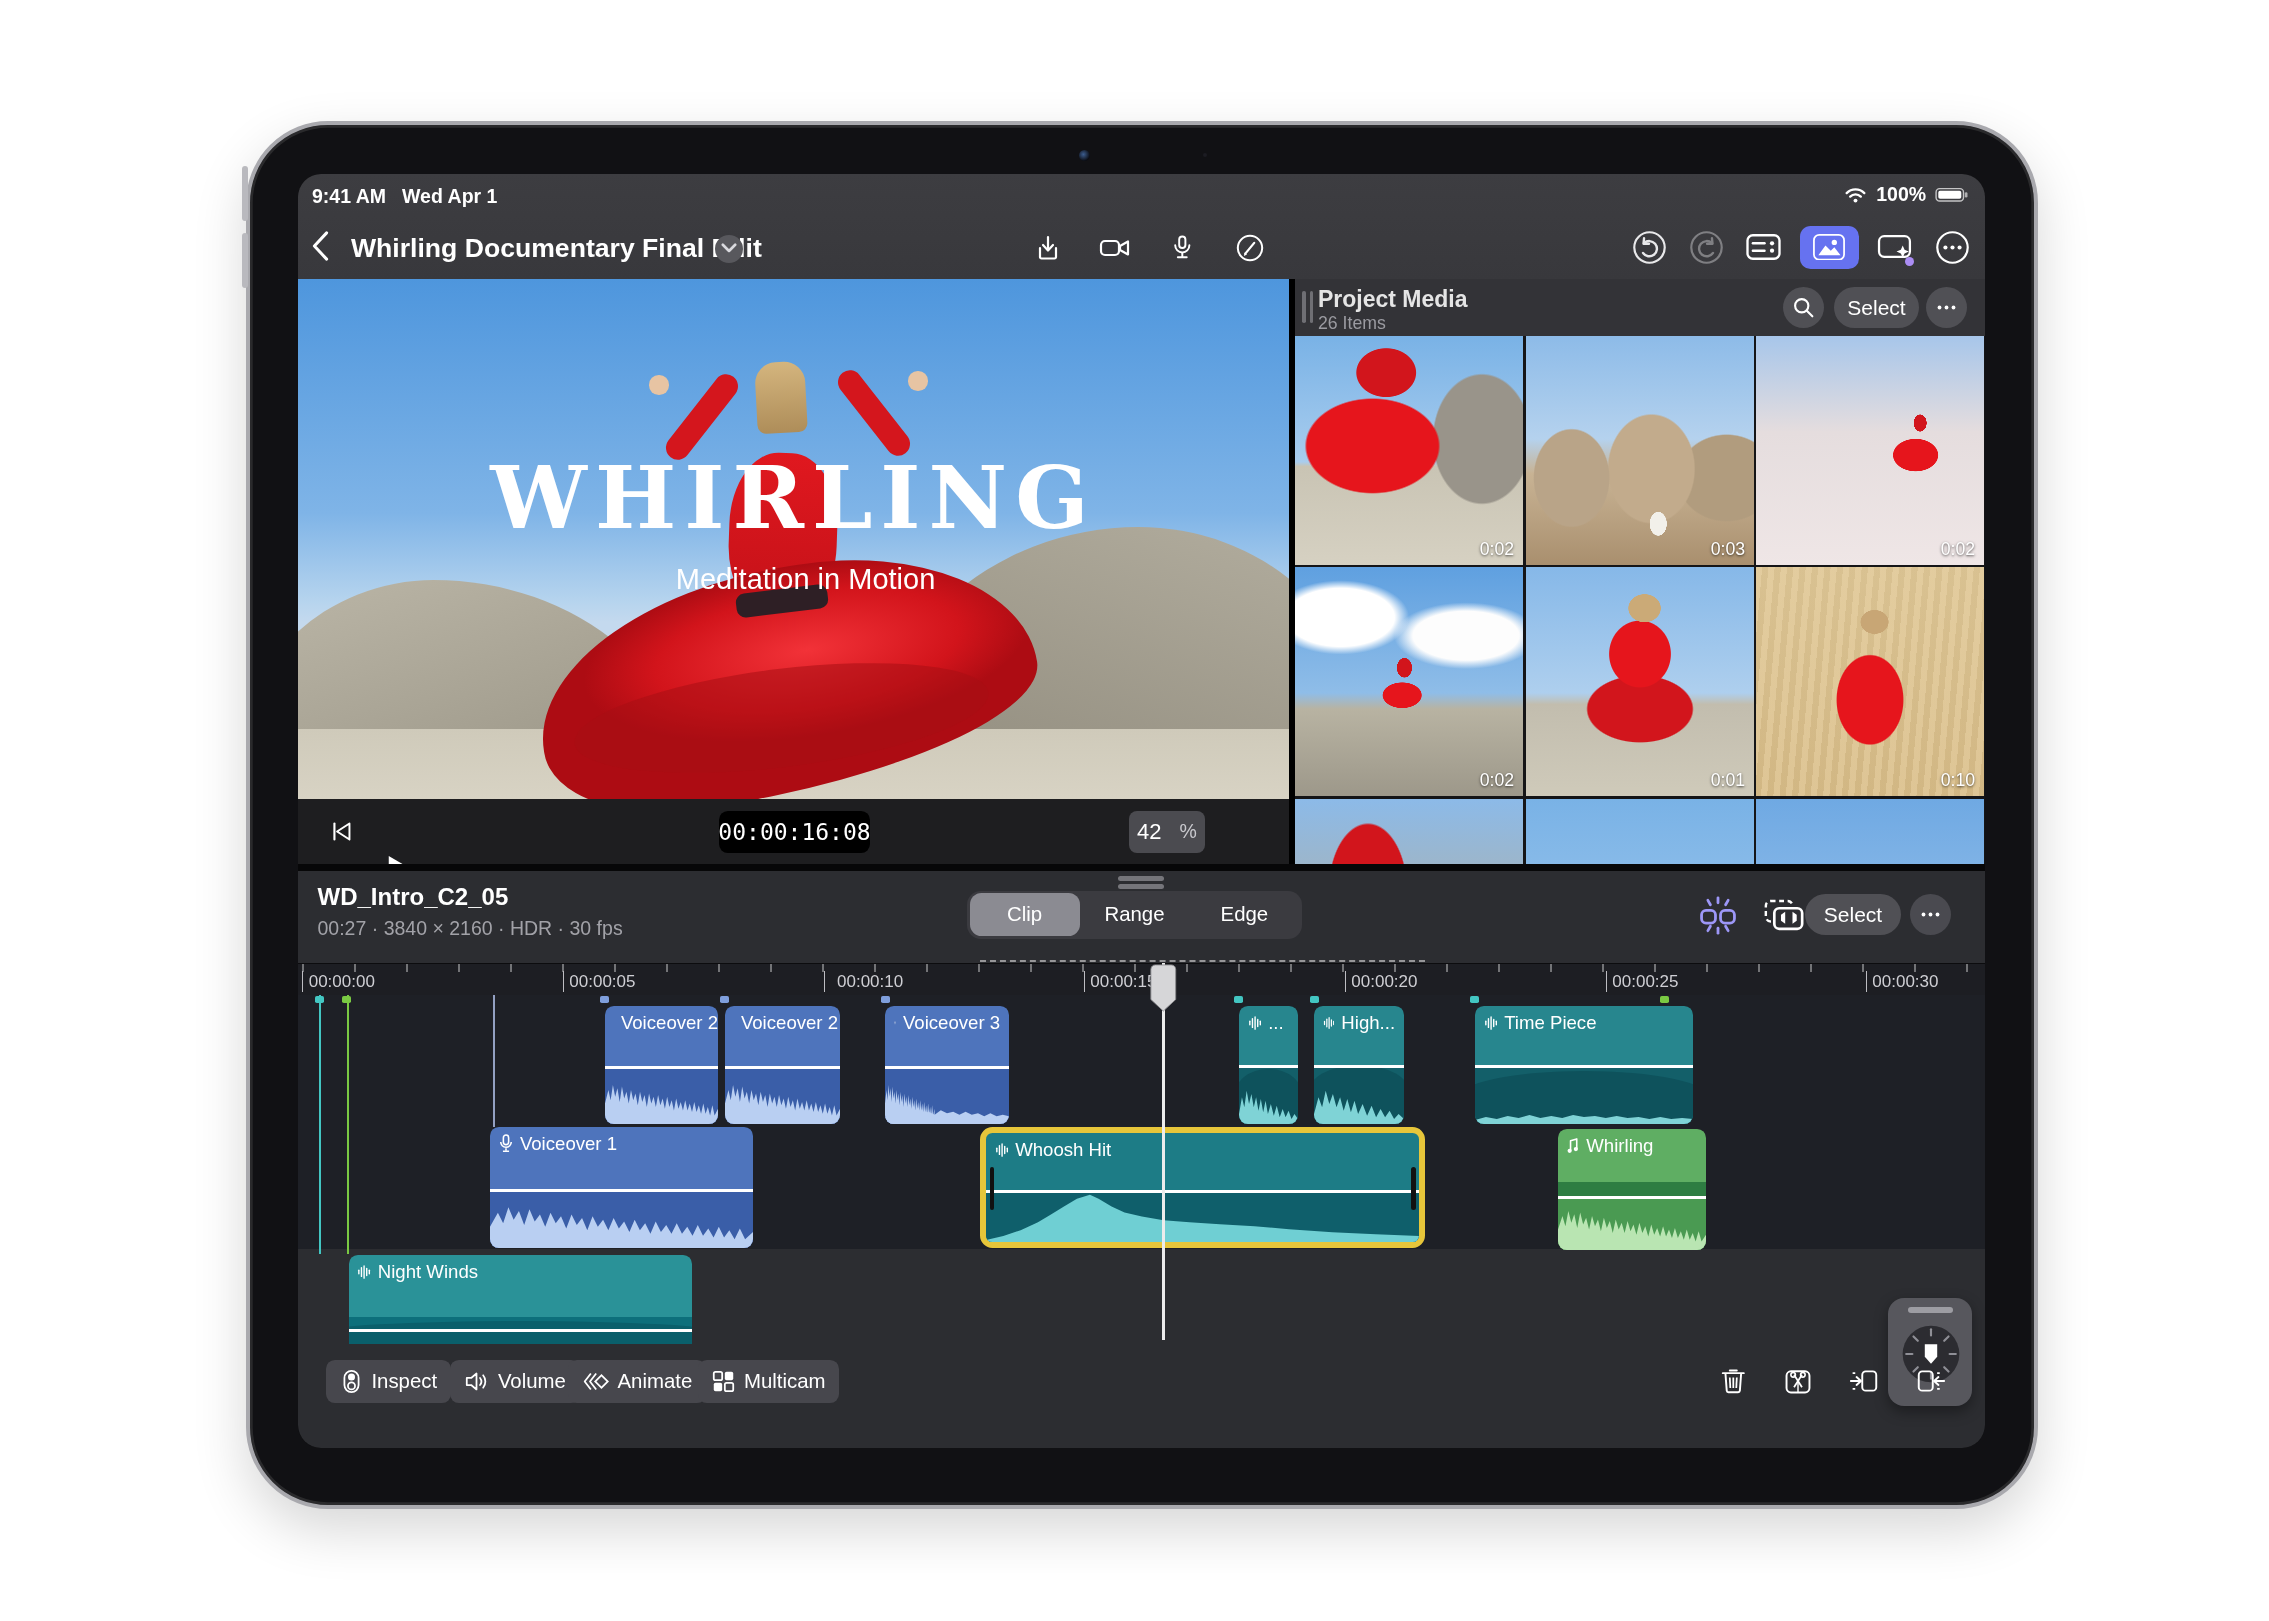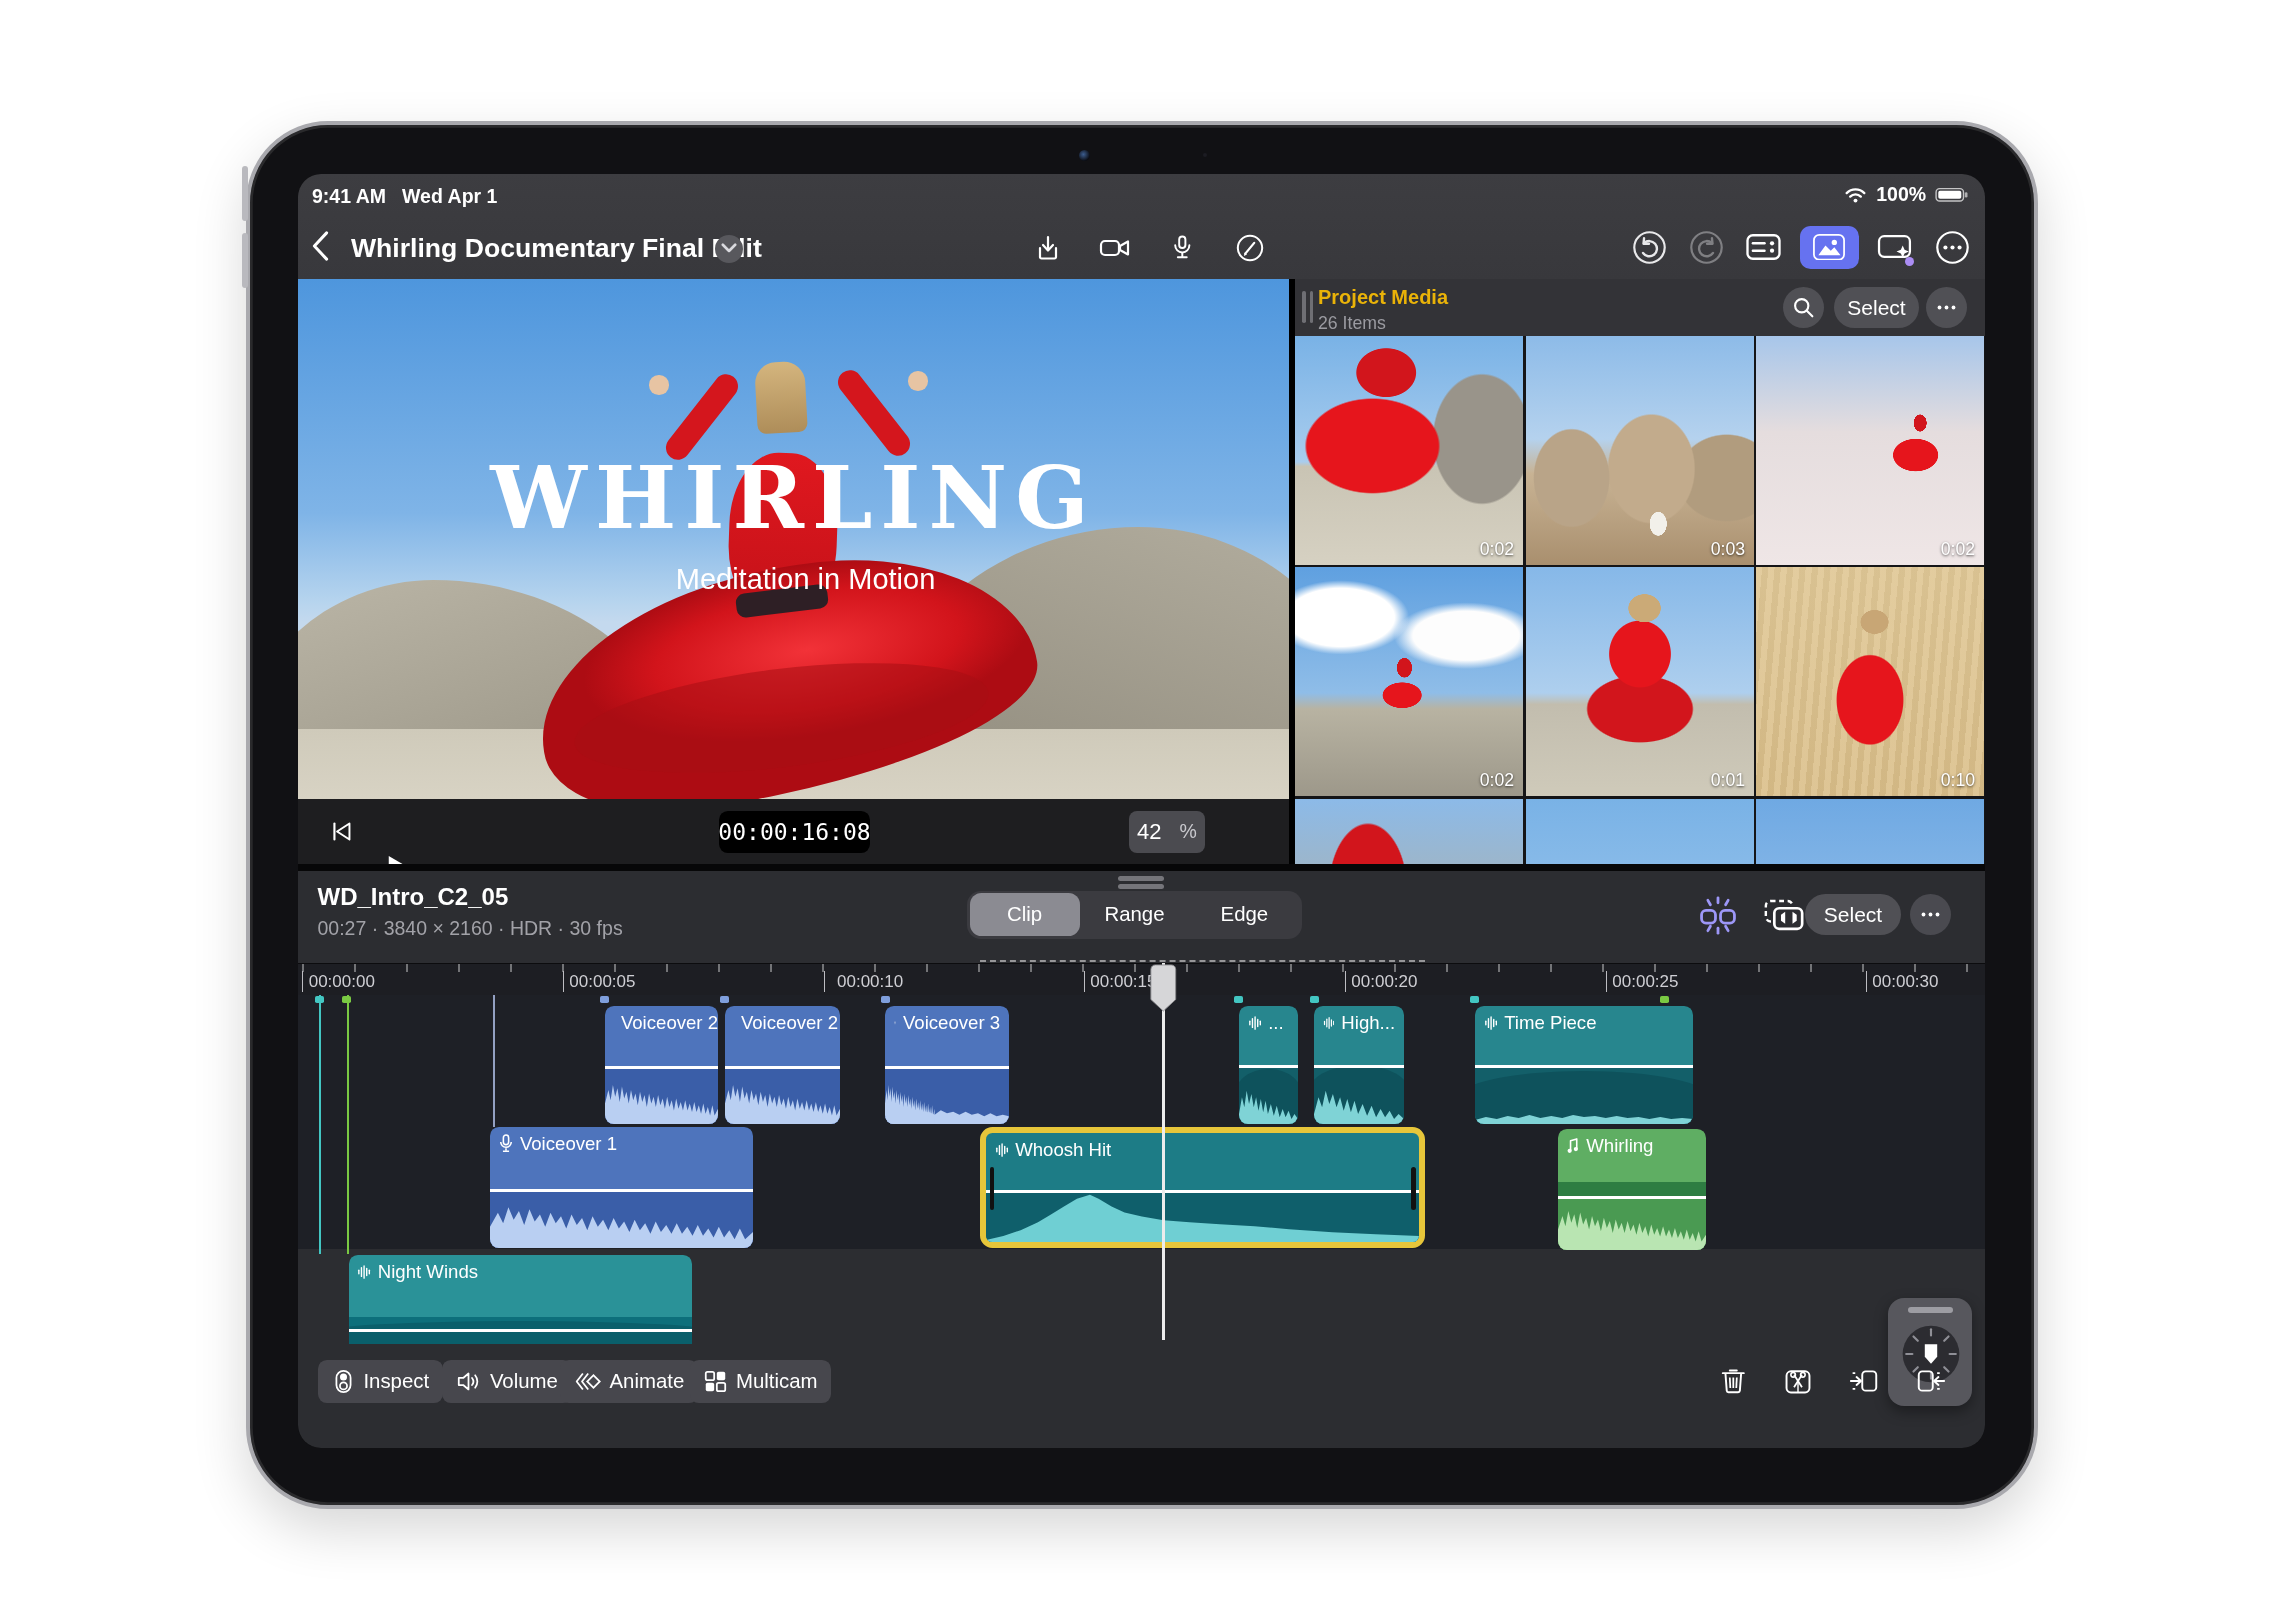--- a/index.html
+++ b/index.html
@@ -42,21 +42,21 @@
   .timecode{position:absolute;left:421px;top:11.5px;width:151px;height:42px;background:#000;border-radius:8.9px;
             color:#fff;font-family:"DejaVu Sans Mono",monospace;font-size:23px;display:flex;align-items:center;justify-content:center;}
   .zoombox{position:absolute;left:831px;top:11.5px;width:76px;height:42px;background:#4b4b50;border-radius:8px;
            color:#fff;font-size:22px;display:flex;align-items:center;justify-content:center;gap:18px;}
   .zoombox .pct{color:#c9c9ce;font-size:19.5px;}
   
   .mediapanel{position:absolute;left:997px;top:105px;width:690px;height:585px;background:#151517;}
   .mp-head{position:absolute;left:0;top:0;width:100%;height:57px;background:#333337;}
   .grabbars{position:absolute;left:7px;top:12.4px;display:flex;gap:4.4px;}
   .grabbars i{display:block;width:3.5px;height:32px;background:#6f6f74;border-radius:1.8px;}
-  .mp-title{position:absolute;left:23px;top:7px;color:#eab308;font-size:20px;font-weight:700;}
+  .mp-title{position:absolute;left:23px;top:7px;color:#e5e5e5;font-size:23px;font-weight:700;}
   .mp-count{position:absolute;left:23px;top:34px;color:#9b9ba1;font-size:17.7px;}
   .circlebtn{position:absolute;top:8px;width:41px;height:41px;border-radius:50%;background:#505055;
              display:flex;align-items:center;justify-content:center;}
   .selectpill{position:absolute;top:8px;height:41px;border-radius:20.4px;background:#505055;color:#fff;
               font-size:21px;display:flex;align-items:center;justify-content:center;}
   .grid{position:absolute;left:0;top:57px;width:690px;height:528px;overflow:hidden;}
   .thumb{position:absolute;width:228px;height:229px;overflow:hidden;}
   .dur{position:absolute;right:8.9px;bottom:5.3px;color:#fff;font-size:17.7px;text-shadow:0 0.9px 2.7px rgba(0,0,0,.7);}
   
   .timeline{position:absolute;left:0;top:697px;width:1687px;height:577px;background:#2c2d31;}
@@ -86,21 +86,21 @@
   .dome{position:absolute;bottom:0;left:-8%;width:116%;border-radius:50% 50% 0 0;}
   .handlebar{position:absolute;top:34px;width:4.4px;height:43px;background:#111;border-radius:2.7px;}
   .playline{position:absolute;left:864px;top:92px;width:2.7px;height:377px;background:#ececec;z-index:40;}
   .phandle{position:absolute;left:852px;top:92px;z-index:41;}
   
   .jog{position:absolute;left:1590px;top:427px;width:84px;height:108px;background:#57575d;border-radius:16px;box-shadow:0 5.3px 14px rgba(0,0,0,.35);}
   .jogbar{position:absolute;left:19.5px;top:8.9px;width:45px;height:6.2px;border-radius:3.5px;background:#9d9da3;}
   
   .btoolbar{position:absolute;left:0;top:489px;width:1687px;height:53px;}
   .bbtn{position:absolute;top:0;height:43px;background:#47474d;border-radius:8.9px;color:#fff;font-size:20.4px;
-        display:flex;align-items:center;justify-content:center;gap:8.9px;padding:0 14px;box-sizing:border-box;}
+        display:flex;align-items:center;justify-content:center;gap:8.9px;padding:0 14px;box-sizing:border-box;margin-left:8px;}
   .bicon{position:absolute;top:3.5px;width:35px;height:35px;display:flex;align-items:center;justify-content:center;}
   svg{display:block;}
 </style>
 </head>
 <body>
 
 <svg width="0" height="0" style="position:absolute">
   <defs>
     <path id="wfvo" d="M0,30 L0,18 3,10 5,16 7,7 9,14 11,9 13,17 15,8 17,15 19,11 21,18 23,10 25,16 27,12 29,19 31,11 33,17 35,13 37,20 39,12 41,18 43,14 45,20 47,13 49,19 51,15 53,21 55,14 57,20 59,16 61,22 63,15 65,21 67,17 69,22 71,16 73,22 75,18 77,23 79,17 81,23 83,19 85,24 87,18 89,24 91,20 93,25 95,19 97,25 100,21 L100,30 Z"></path>
     <path id="wfwhoosh" d="M0,30 L0,29 4,27 8,24 12,20 15,16 18,12 21,8 24,6 26,8 29,12 32,15 36,17 41,19 47,20 54,21 62,22 70,23.5 80,25 90,26 100,27 L100,30 Z"></path>

